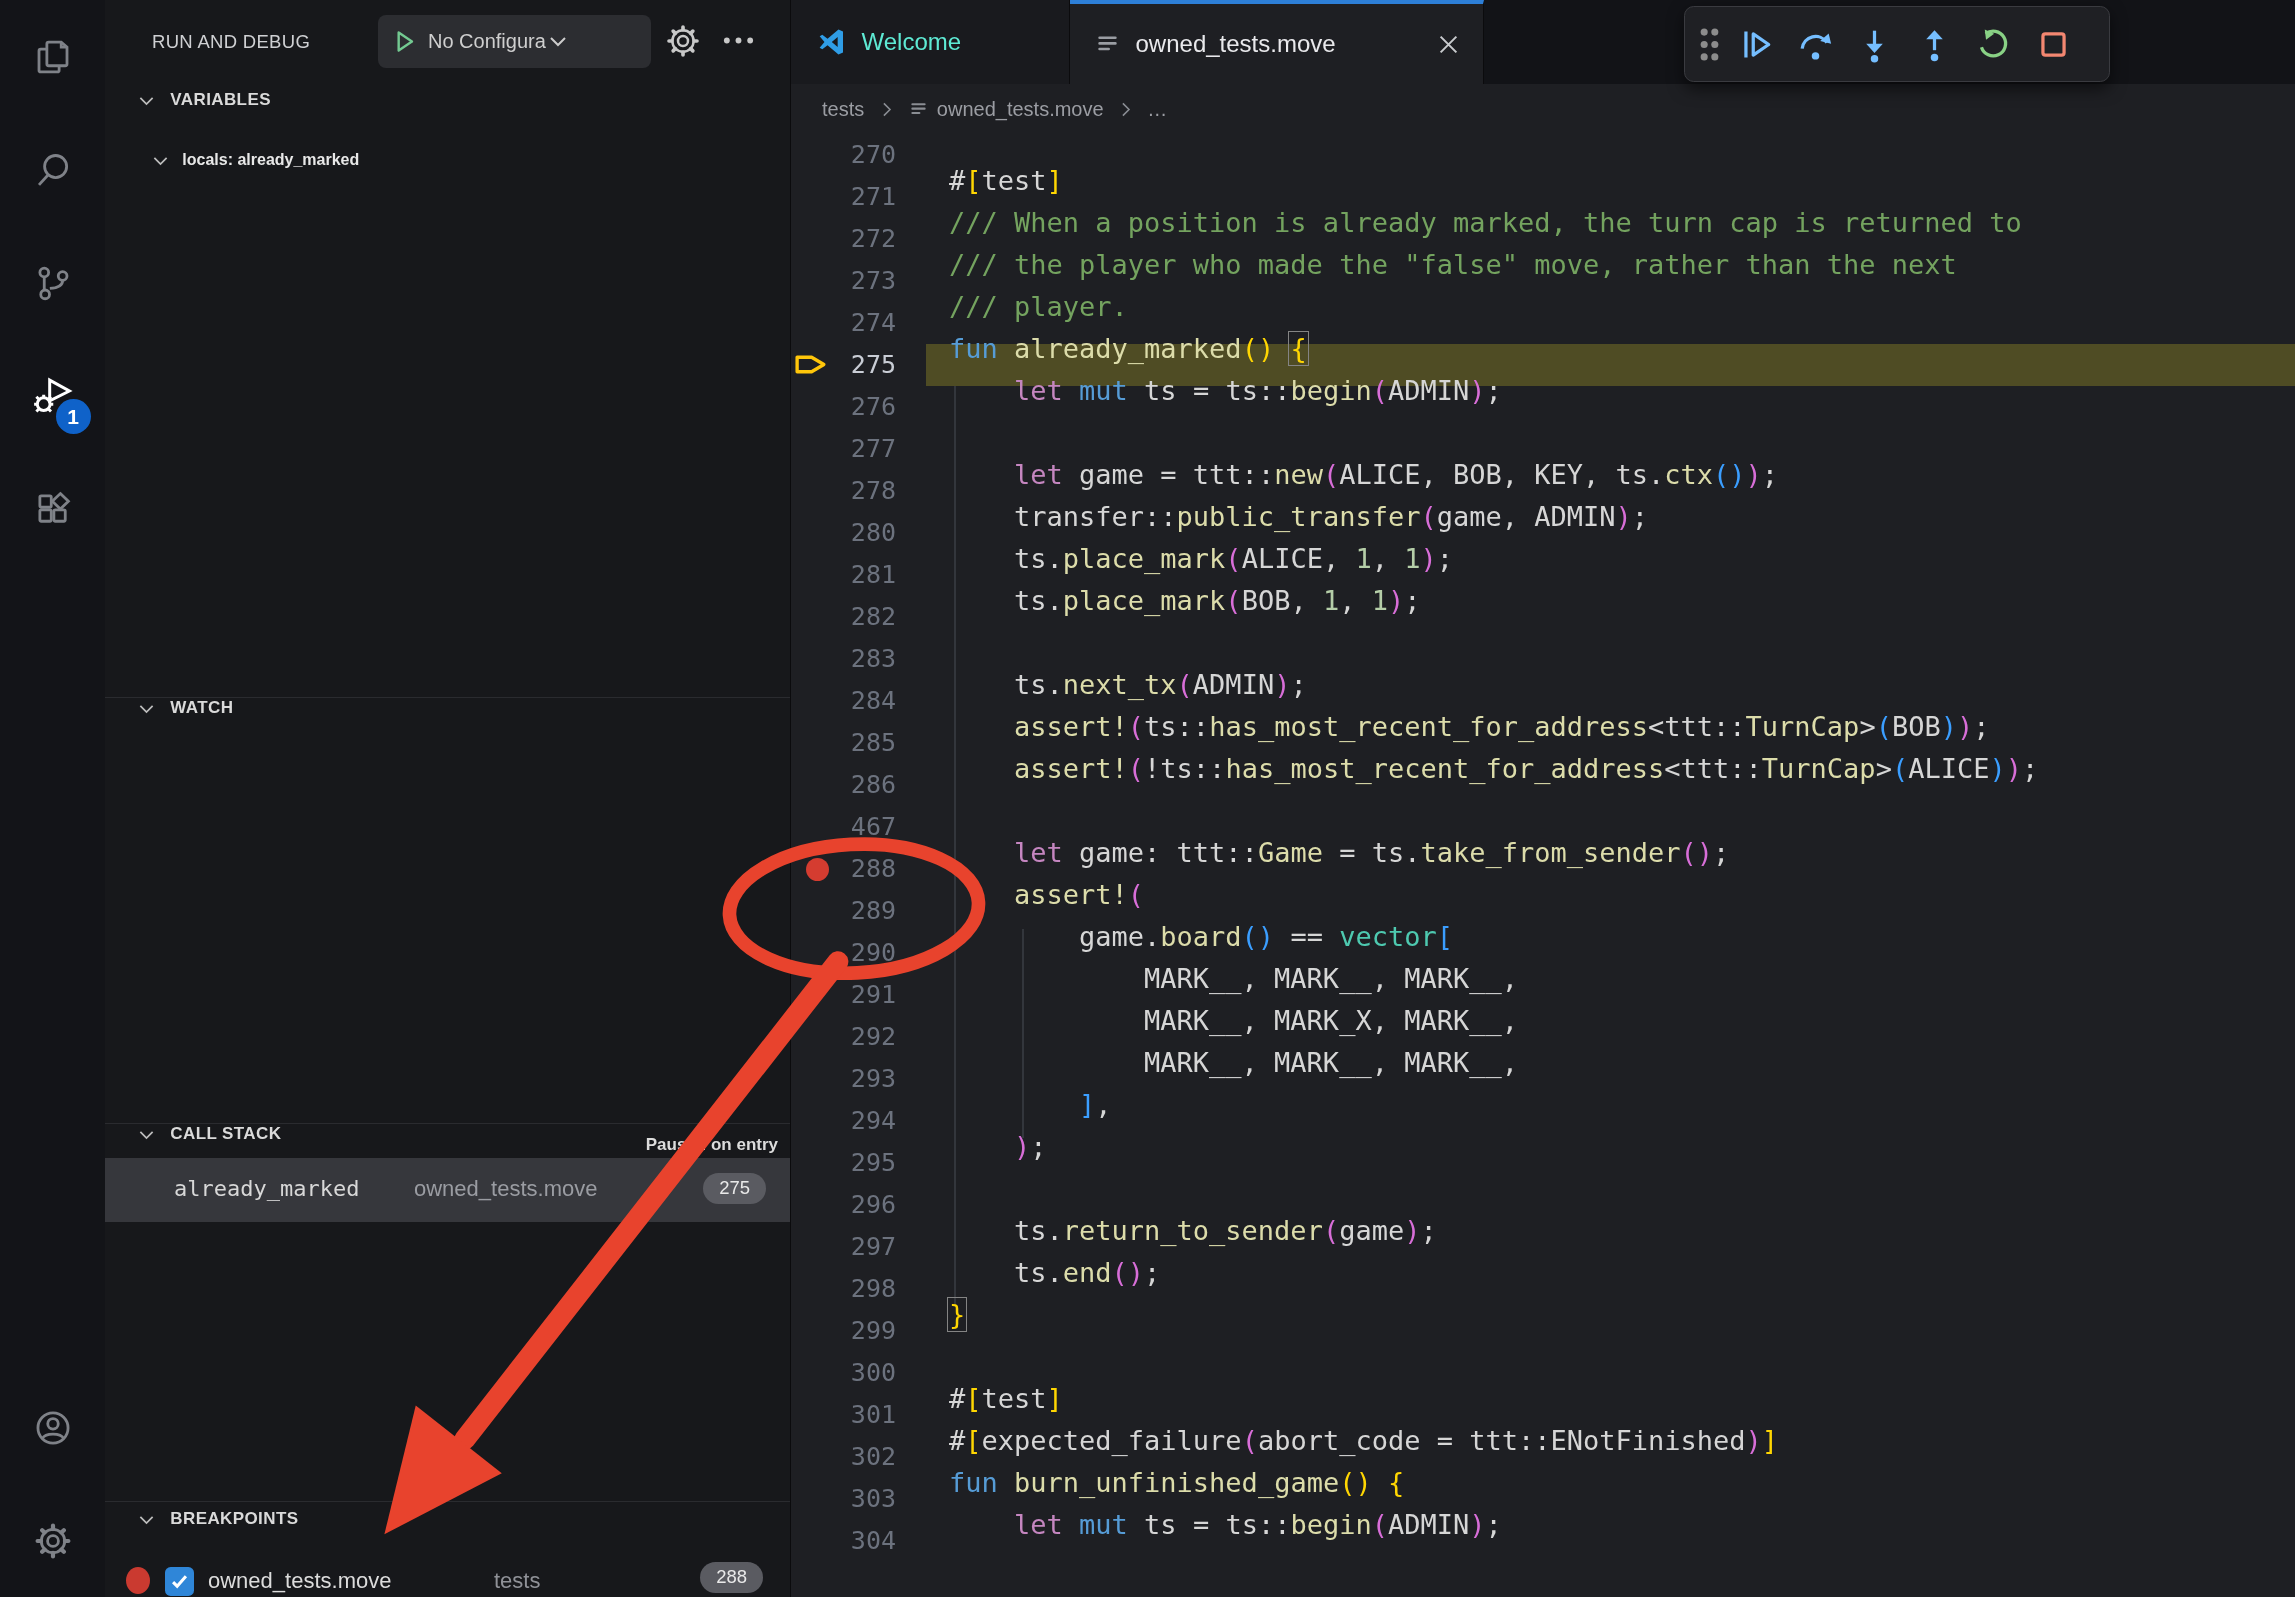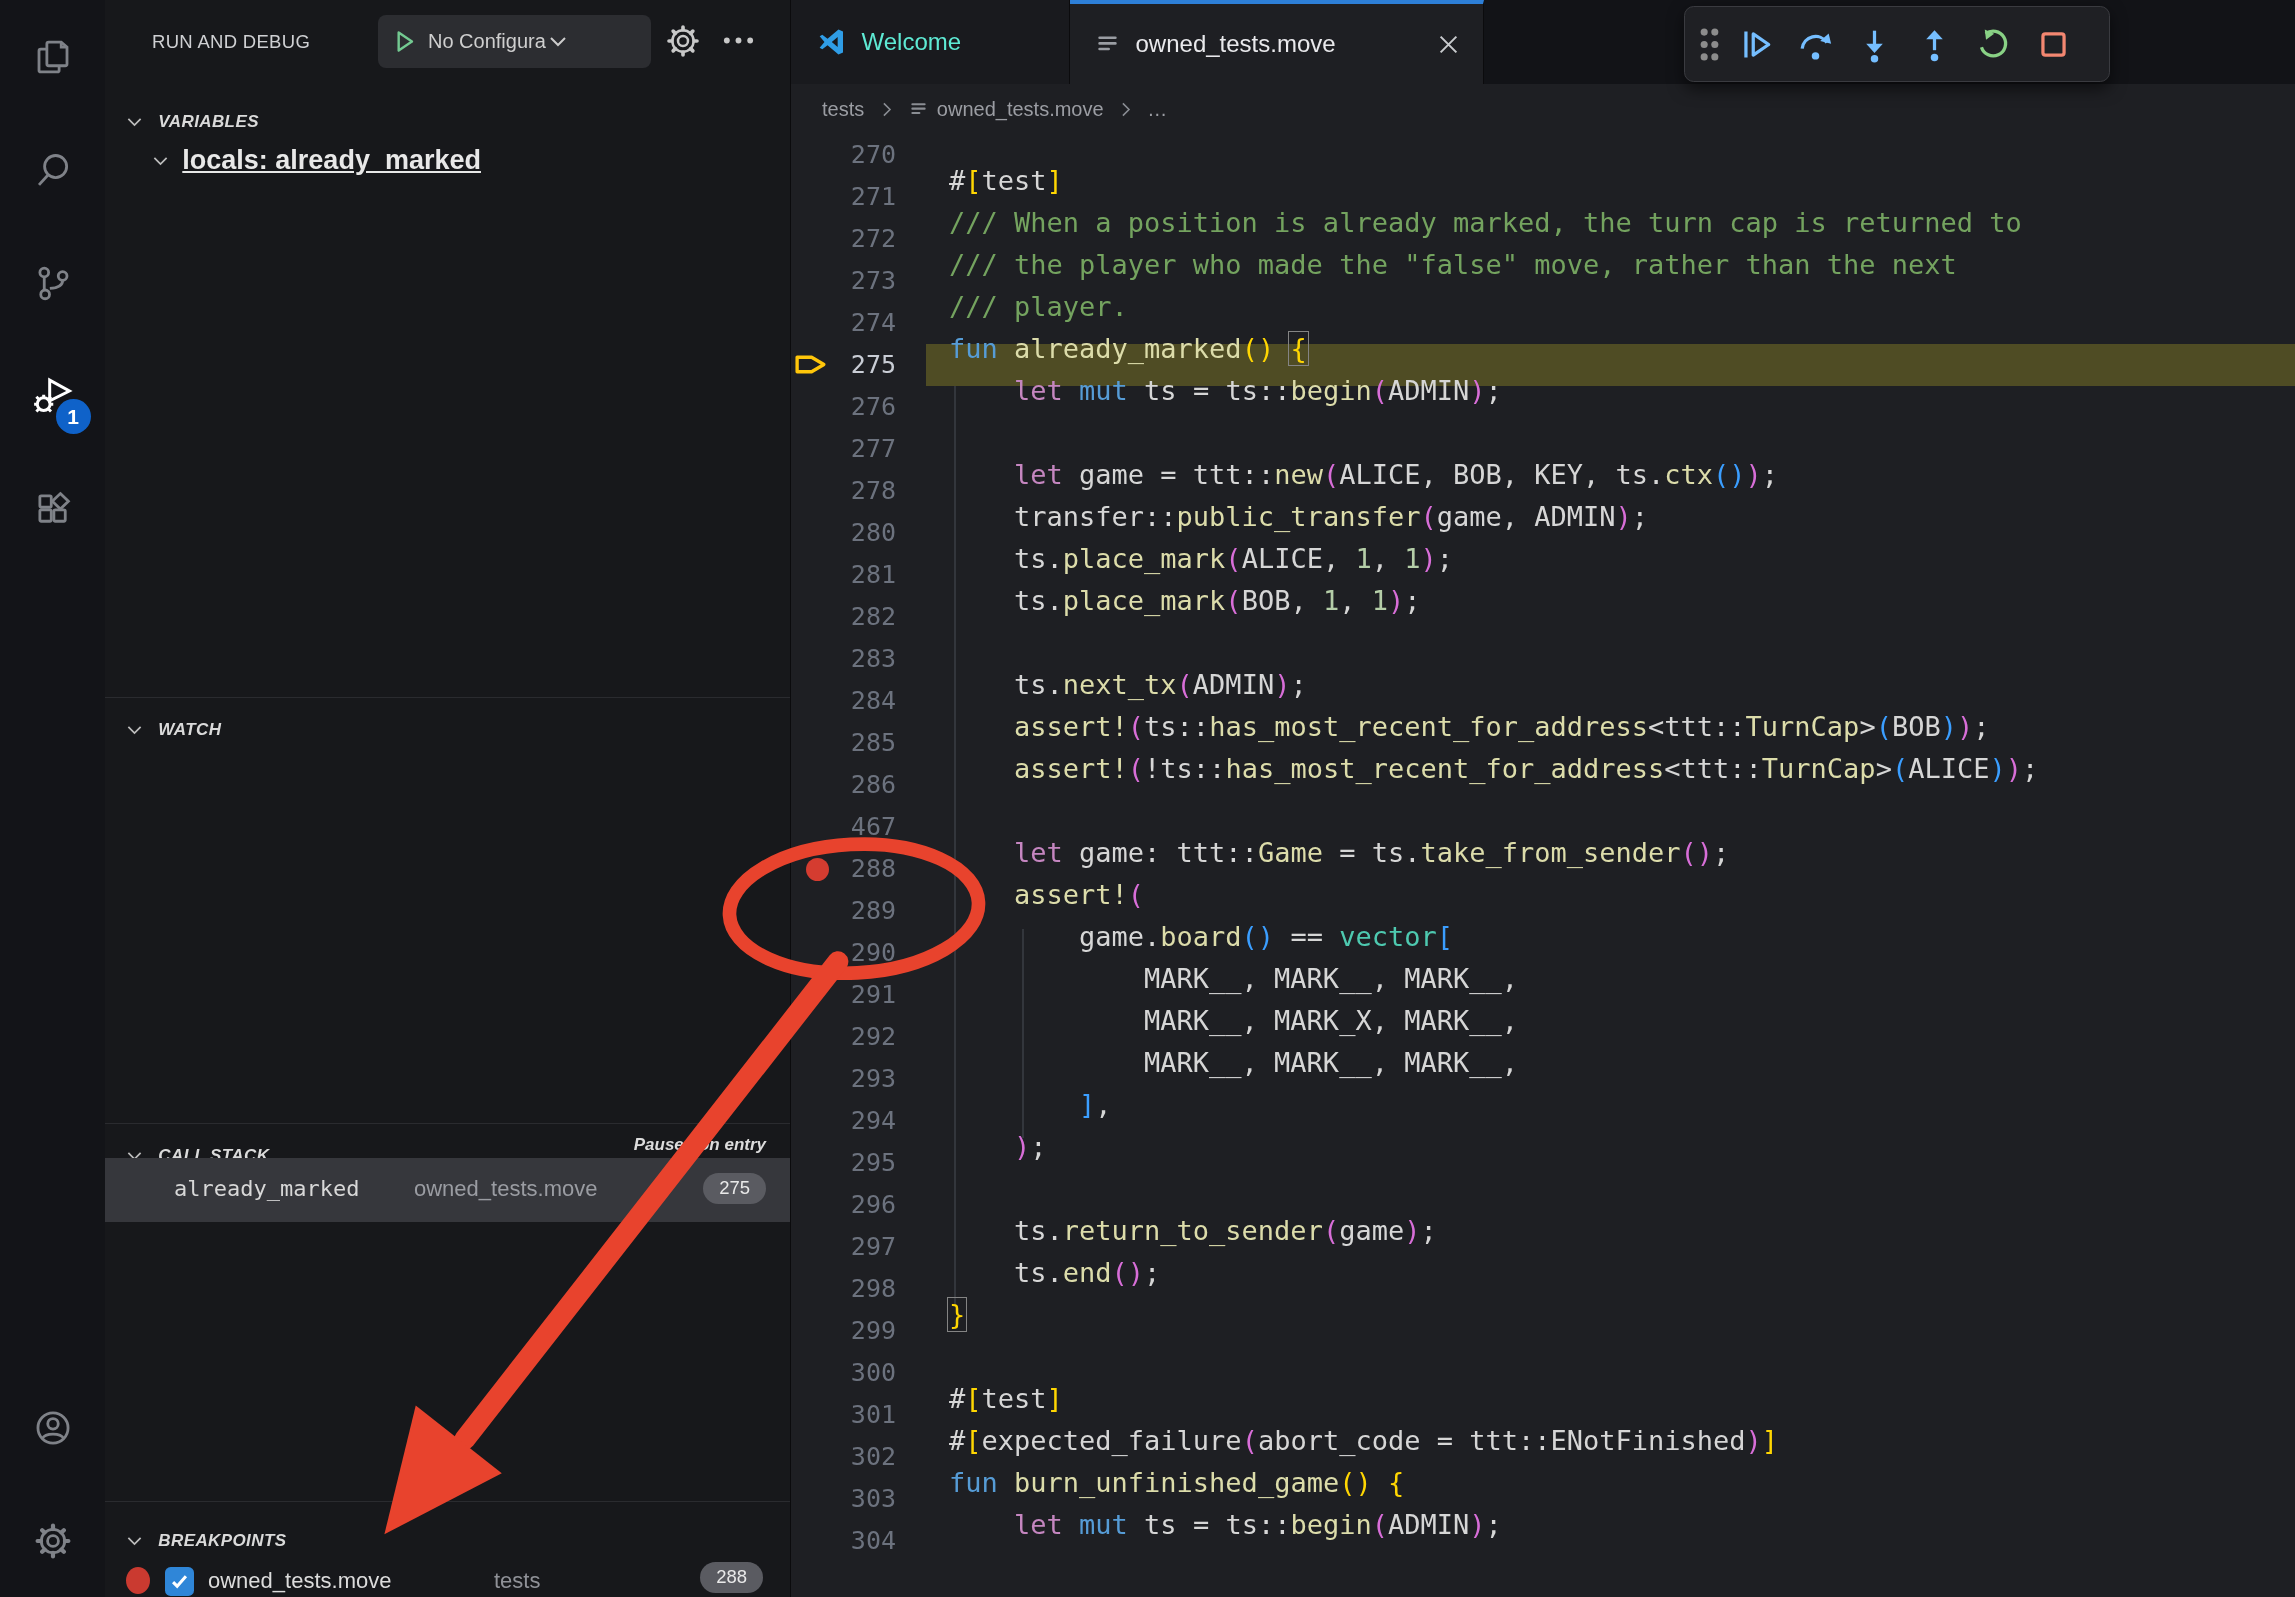--- a/index.html
+++ b/index.html
@@ -16,27 +16,27 @@
   
   .sidebar{position:absolute;left:105px;top:0;width:685px;height:100%;background:#17181b;border-right:0.8px solid #0b0b0d;}
   .sb-header{position:absolute;left:0;top:0;width:100%;height:84px;}
   .sb-title{position:absolute;left:47px;top:31px;font-size:18.5px;color:#cfd0d3;letter-spacing:0.3px;}
   .cfg-pill{position:absolute;left:273px;top:14.5px;width:273px;height:53px;background:#2c2d31;border-radius:8px;
             display:flex;align-items:center;padding:0 11.3px;box-sizing:border-box;}
   .cfg-label{font-size:20px;color:#cfcfcf;max-width:174px;overflow:hidden;white-space:nowrap;margin-left:9.7px;}
   .icon-btn{background:none;border:none;padding:0;cursor:pointer;}
   .sb-gear{position:absolute;left:558px;top:21px;}
   .sb-dots{position:absolute;left:616px;top:27px;}
-  .section-head{position:absolute;left:0;width:100%;height:42px;display:flex;align-items:flex-end;font-style:italic;}
+  .section-head{position:absolute;left:12px;width:100%;height:42px;display:flex;align-items:flex-start;}
   .section-head .chev{margin-left:19.3px;}
   .section-title{margin-left:13px;font-size:17px;font-weight:bold;color:#dadada;letter-spacing:0.4px;}
   .sep{position:absolute;left:0;width:100%;border-top:1.6px solid #2a2b2f;}
   .locals-row{position:absolute;left:0;top:140px;width:100%;height:40px;display:flex;align-items:center;}
   .locals-row .chev{margin-left:45px;}
-  .locals-label{margin-left:11.3px;font-size:27px;font-weight:bold;color:#e8e8e8;text-decoration:underline;}
+  .locals-label{margin-left:11.3px;font-size:16px;font-weight:bold;color:#e8e8e8;}
   .paused-status{position:absolute;right:24px;top:0;height:42px;display:flex;align-items:center;
                  font-size:17px;font-weight:bold;color:#dcdcdc;}
   .frame-row{position:absolute;left:0;top:1158px;width:100%;height:64px;background:#36373c;}
   .frame-fn{position:absolute;left:69px;top:17.7px;font-family:"DejaVu Sans Mono",monospace;font-size:22px;color:#d8d8d8;}
   .frame-file{position:absolute;left:309px;top:17.7px;font-size:22px;color:#9a9ca2;}
   .pill{position:absolute;background:#5a5b61;border-radius:804px;color:#e9e9e9;font-size:18.5px;
         padding:4.8px 16px;top:14.5px;}
   .bp-row{position:absolute;left:0;top:1552px;width:100%;height:56px;}
   .bp-row-dot{position:absolute;left:21px;top:14.5px;width:24px;height:27px;border-radius:50%;background:#ca3a30;}
   .bp-check{position:absolute;left:60px;top:14.5px;width:29px;height:29px;border-radius:5.6px;background:#2f86d8;

